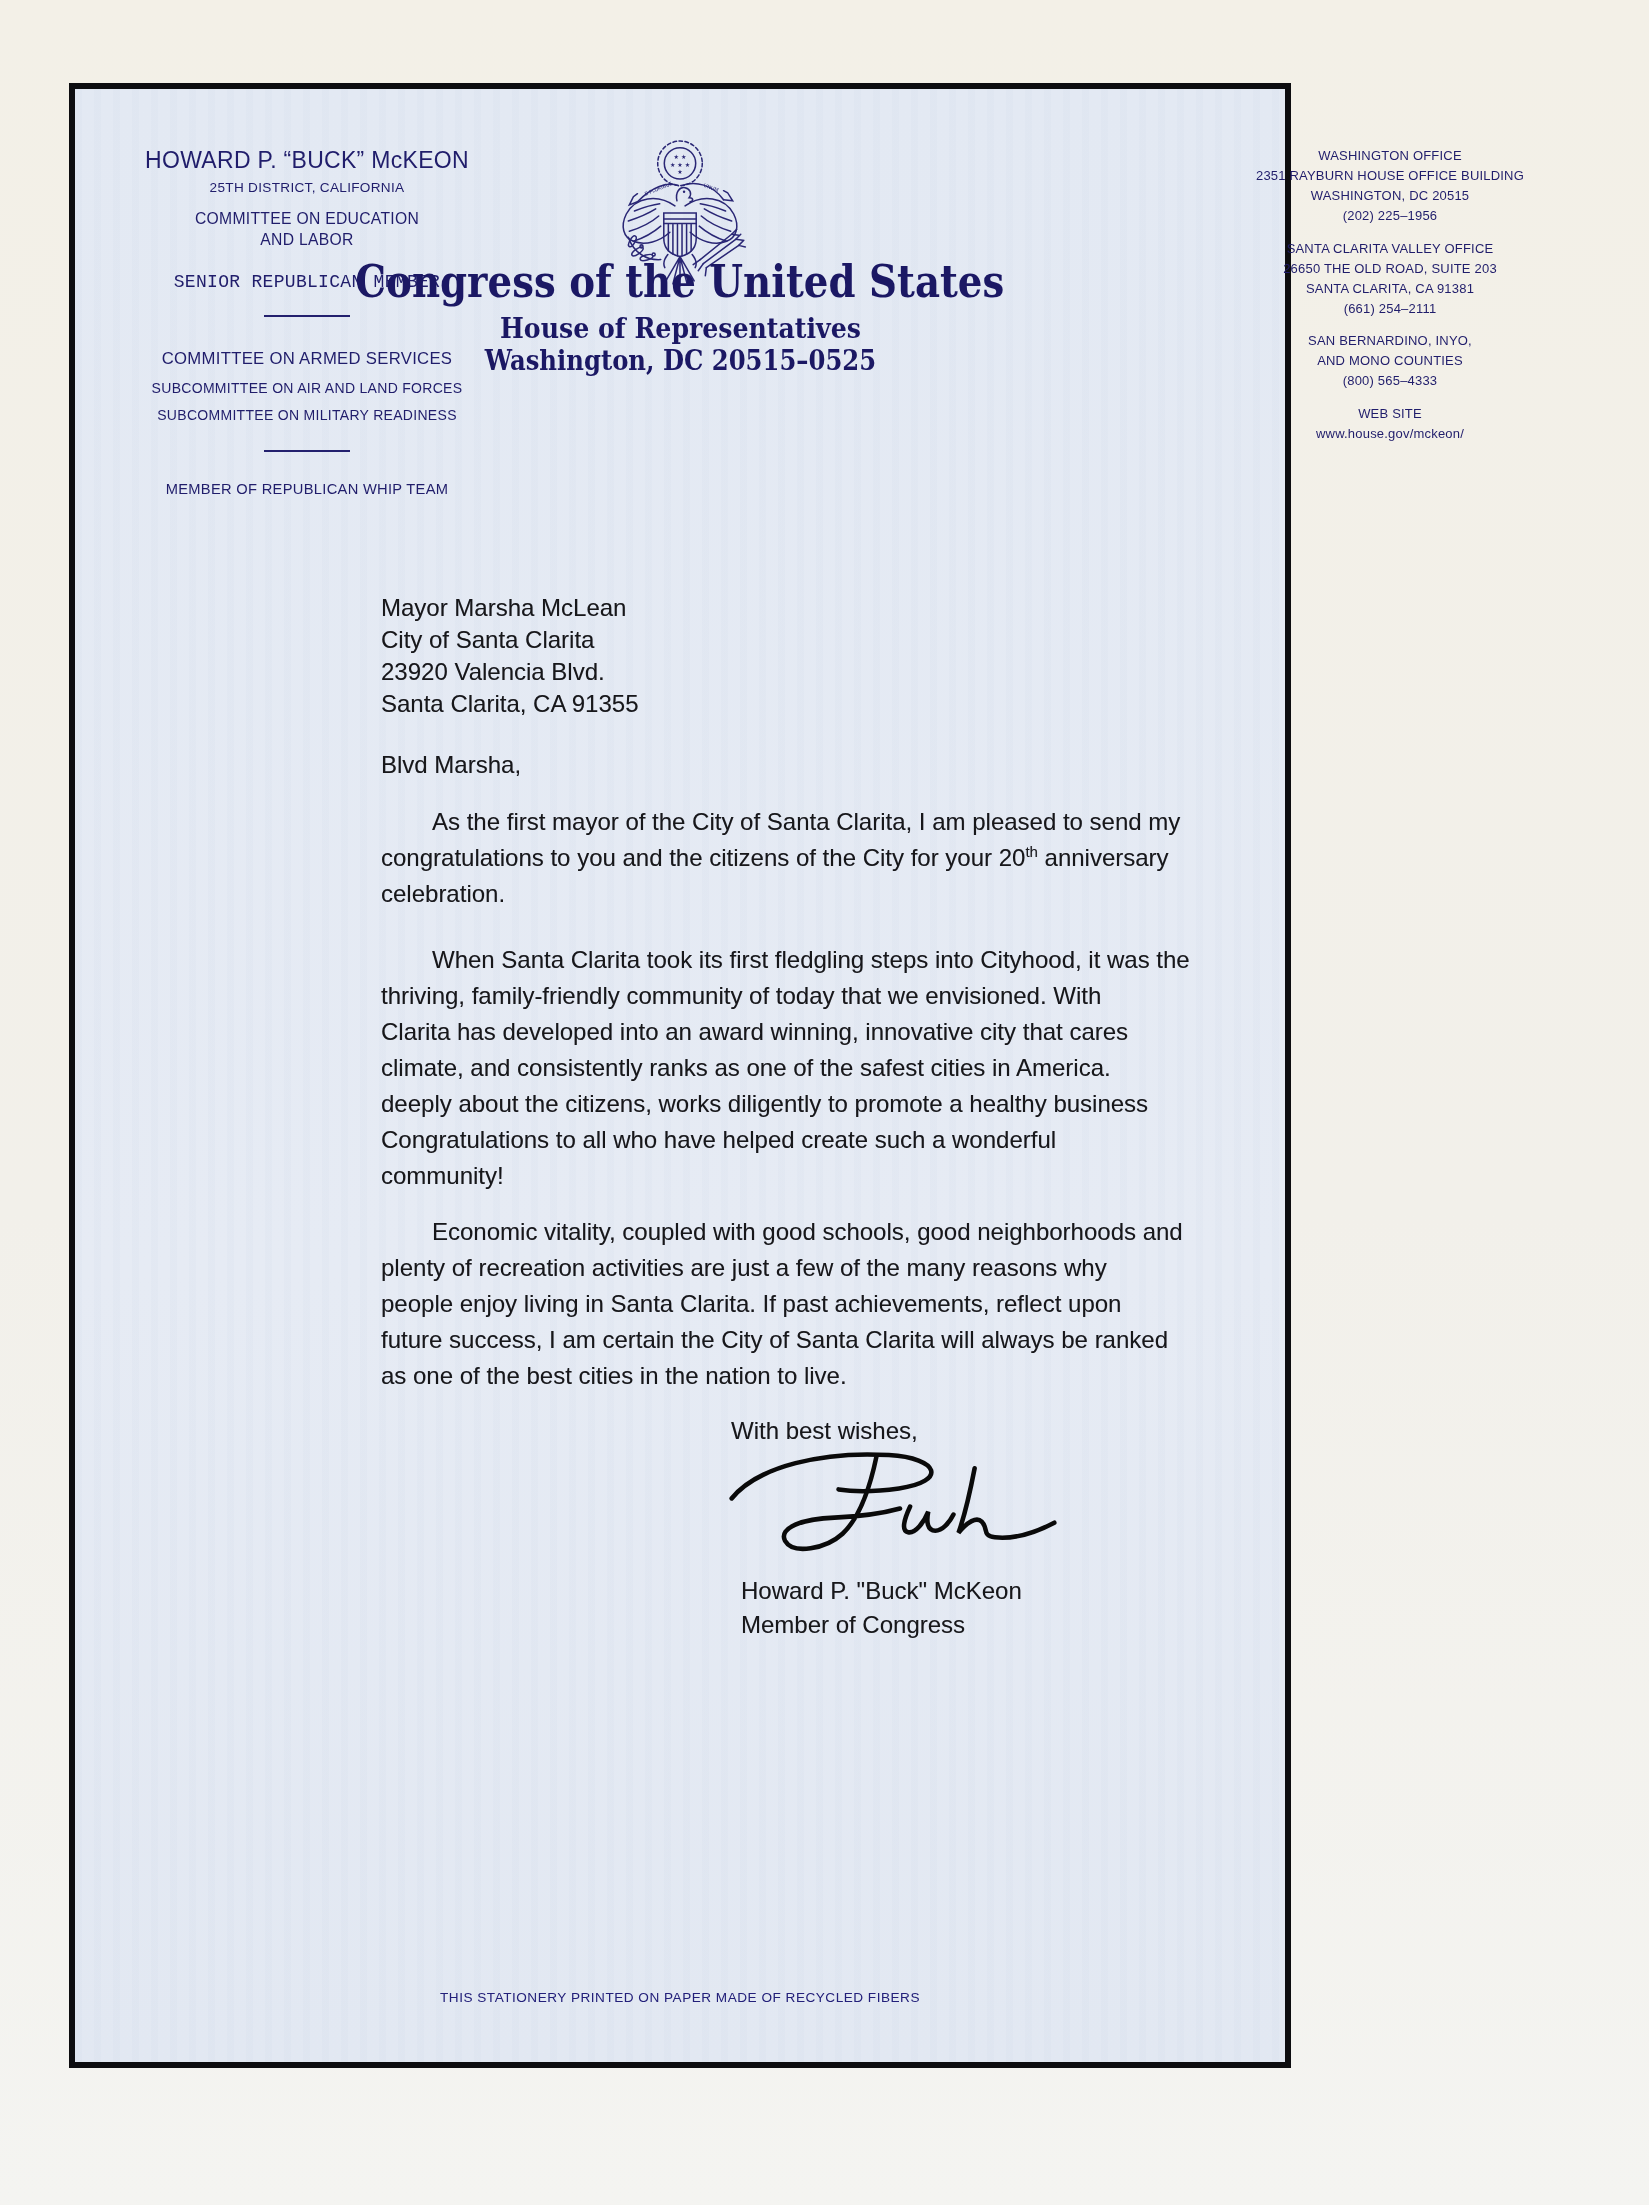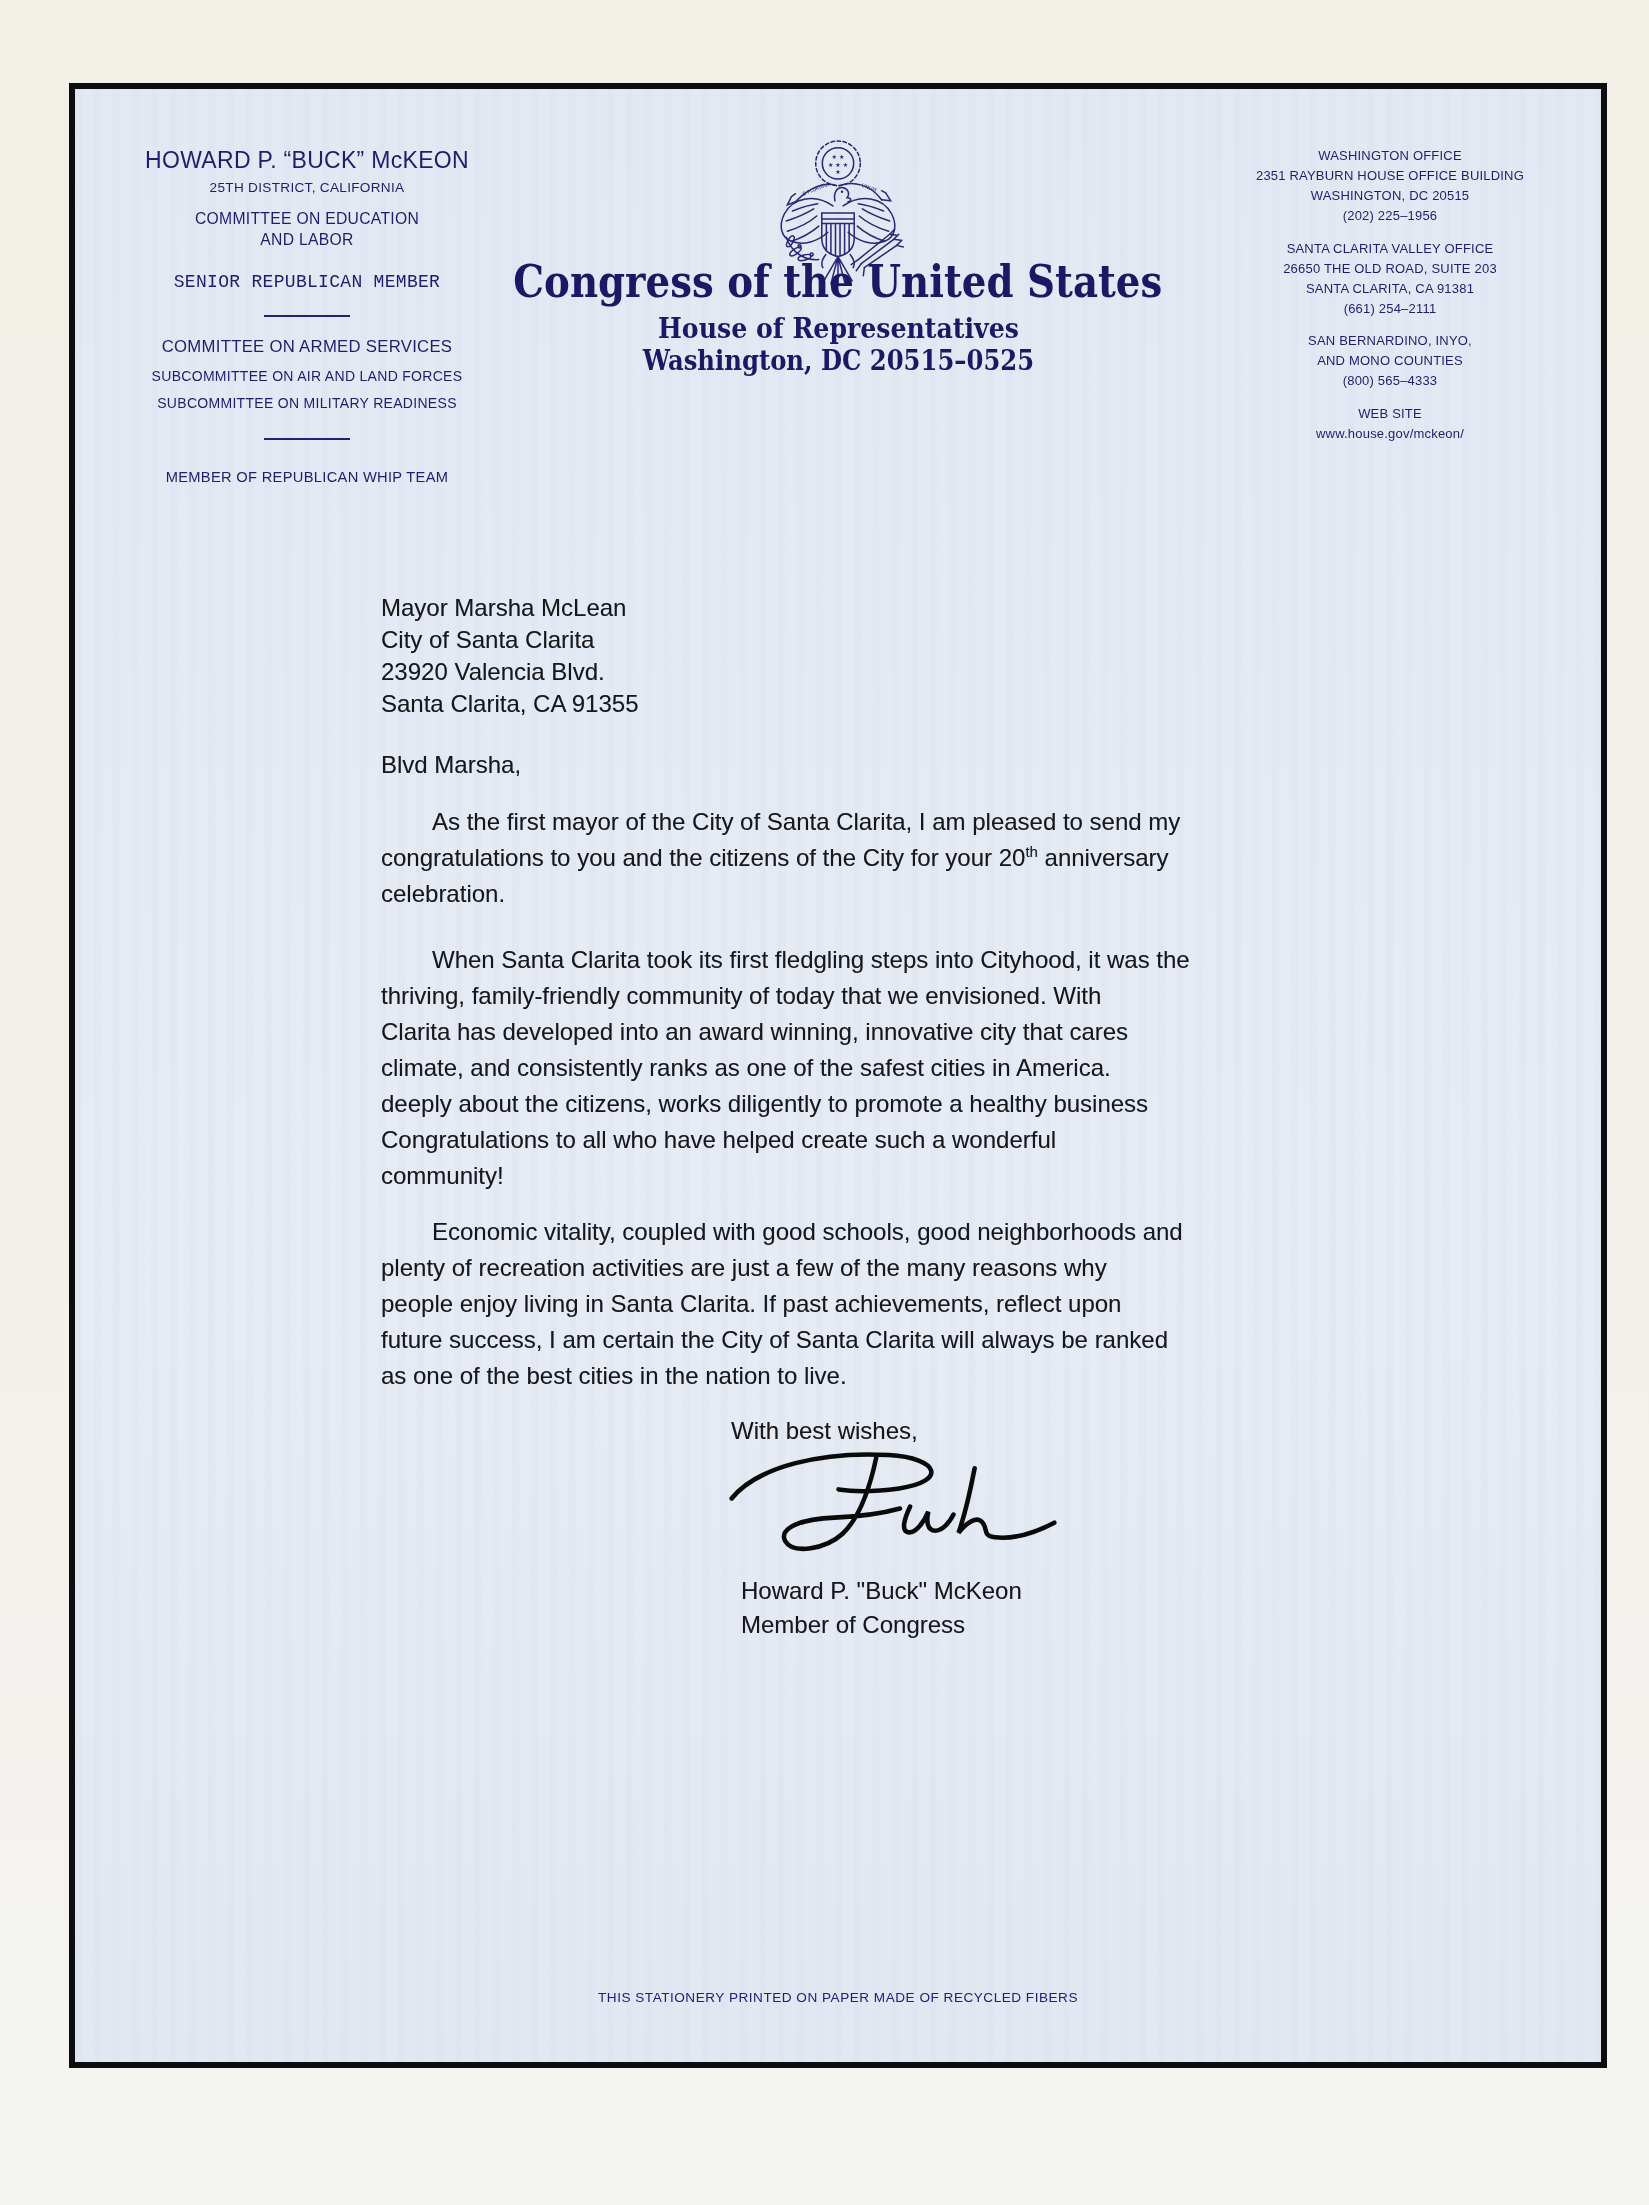--- a/index.html
+++ b/index.html
@@ -3,35 +3,35 @@
 <meta charset="utf-8">
 <style>
   html,body{margin:0;padding:0;}
   body{
     width:1649px;height:2205px;
     background:linear-gradient(180deg,#f3f0e7 0%,#f2f0ea 55%,#f4f4f1 100%);
     font-family:"Liberation Sans",sans-serif;
     position:relative;overflow:hidden;
   }
   .paper{
-    position:absolute;left:69px;top:83px;width:1538px;height:1985px;
+    position:absolute;left:69px;top:83px;width:1222px;height:1985px;
     box-sizing:border-box;border:6px solid #0d0d10;
     background:
       repeating-linear-gradient(90deg,rgba(196,208,226,.10) 0 7px,rgba(255,255,255,0) 7px 19px),
       linear-gradient(180deg,#e3e9f3 0%,#e6ebf4 60%,#e2e8f2 100%);
   }
   
   .lh-left{position:absolute;left:40px;top:57px;width:384px;text-align:center;color:#201d6b;letter-spacing:0.3px;}
   .lh-name{font-size:23px;line-height:28px;}
   .lh-district{font-size:13.6px;line-height:18px;margin-top:5px;}
   .lh-comm1{font-size:15.7px;line-height:21px;margin-top:11px;}
   .lh-role1{font-size:18px;line-height:20px;margin-top:22px;font-family:Liberation Mono, monospace;}
   .rule{width:86px;border-top:2px solid #23206e;margin:23px auto 0 auto;}
   .rule.r2{margin-top:25px;}
-  .lh-comm2{font-size:16.7px;line-height:22px;margin-top:19px;}
+  .lh-comm2{font-size:16.7px;line-height:22px;margin-top:31px;}
   .lh-sub{font-size:14px;line-height:19px;margin-top:9px;}
   .lh-sub + .lh-sub{margin-top:8px;}
   .lh-role2{font-size:14.7px;line-height:20px;margin-top:27px;}
   
   .lh-right{position:absolute;left:1113px;top:57px;width:404px;text-align:center;color:#201d6b;font-size:13px;line-height:20px;letter-spacing:0.2px;}
   .office{margin-top:12.6px;}
   .office:first-child{margin-top:0;}
   
   .seal{position:absolute;left:50%;top:48px;transform:translateX(-50%);}
   .lh-title{position:absolute;left:0;right:0;top:167px;text-align:center;

